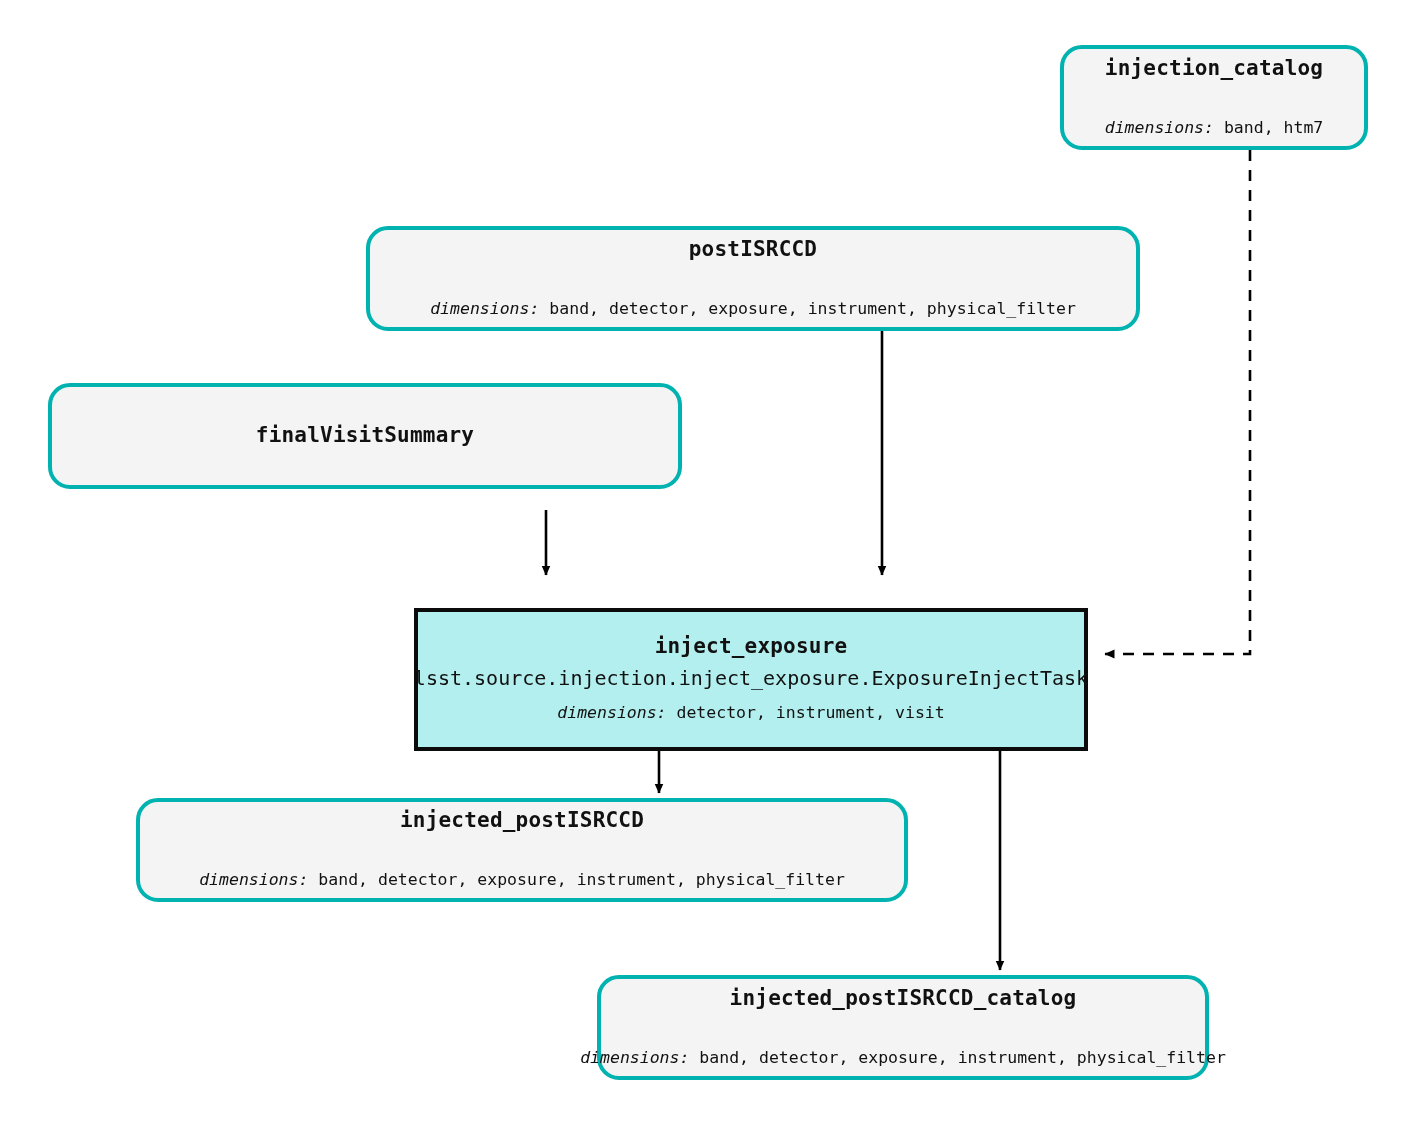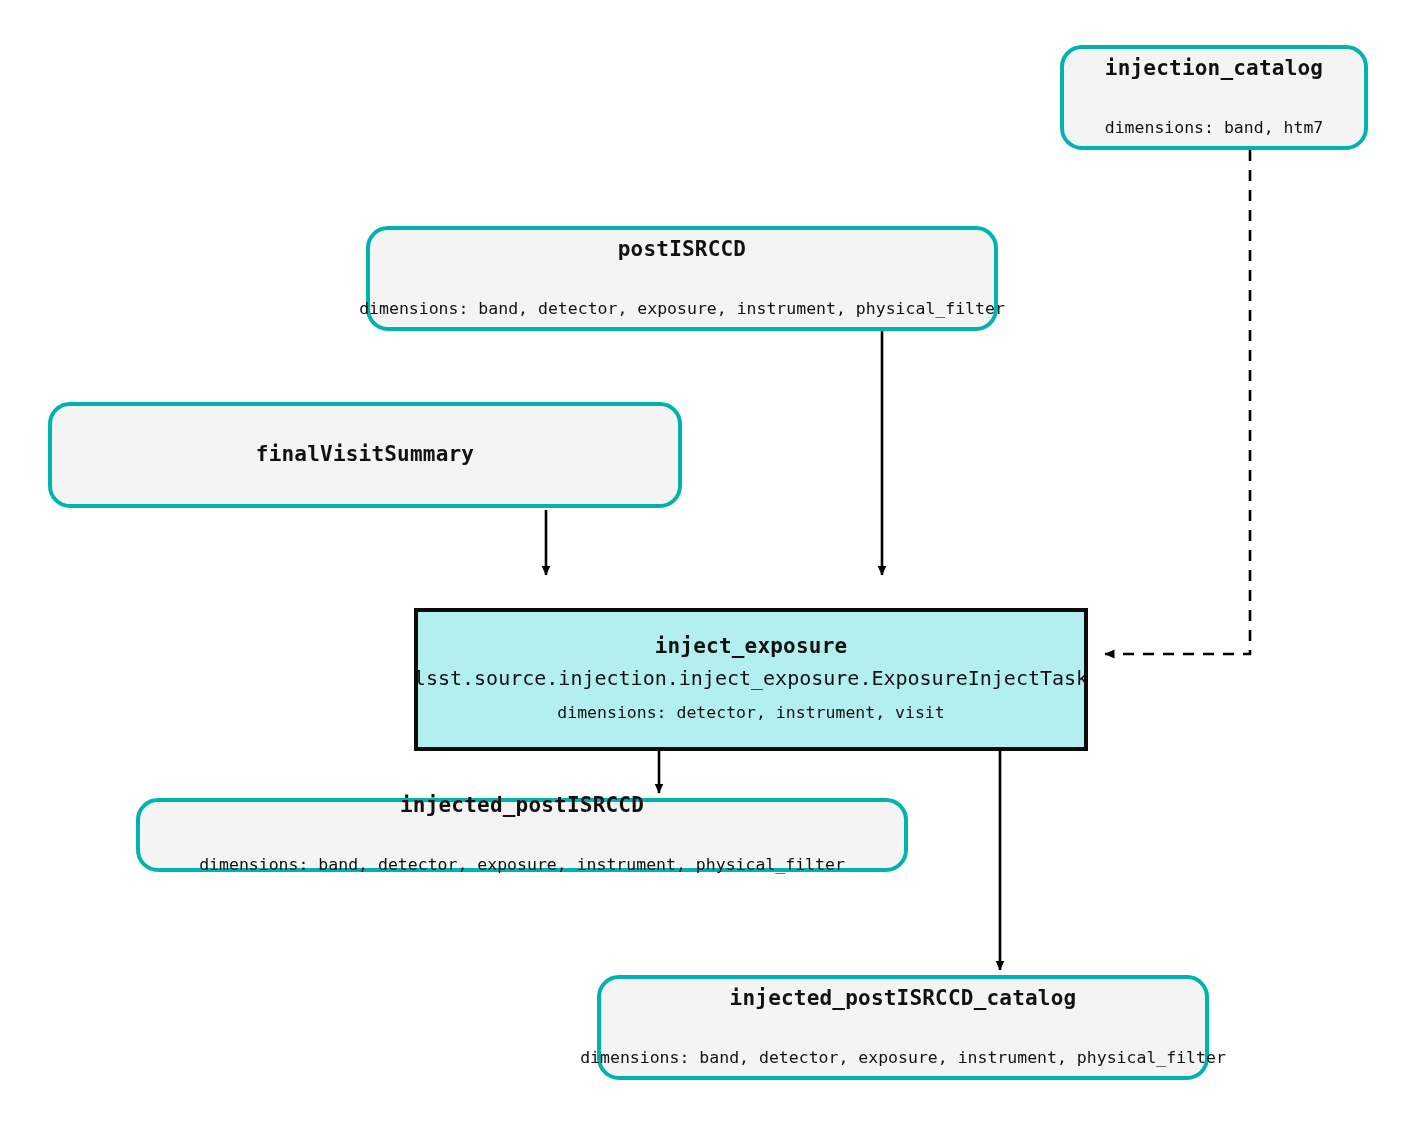--- a/index.html
+++ b/index.html
@@ -73,20 +73,21 @@
   .node-dims {
     font-size: 16.5px;
     line-height: 1.25;
     white-space: nowrap;
     margin-top: 14px;
   }
   .node.task .node-dims {
     margin-top: 12px;
   }
   .dims-key {
+    font-style: italic;
   }
   .dims-val {
     font-style: normal;
   }
 </style>
 </head>
 <body>
 
 <div id="canvas">
 
@@ -119,42 +120,42 @@
   </svg>
 
   <div class="node dataset" style="left:1060px; top:45px; width:308px; height:105px;">
     <div class="node-title">injection_catalog</div>
     <div class="node-dims">
       <span class="dims-key">dimensions:</span>
       <span class="dims-val">band, htm7</span>
     </div>
   </div>
 
-  <div class="node dataset" style="left:366px; top:226px; width:632px; height:105px;align-items:center;">
+  <div class="node dataset" style="left:366px; top:226px; width:774px; height:105px;align-items:center;">
     <div class="node-title">postISRCCD</div>
     <div class="node-dims">
       <span class="dims-key">dimensions:</span>
       <span class="dims-val">band, detector, exposure, instrument, physical_filter</span>
     </div>
   </div>
 
-  <div class="node dataset" style="left:48px; top:402px; width:634px; height:106px;">
+  <div class="node dataset" style="left:48px; top:383px; width:634px; height:106px;">
     <div class="node-title">finalVisitSummary</div>
   </div>
 
   <div class="node task" style="left:414px; top:580px; width:674px; height:143px;">
     <div class="node-title">inject_exposure</div>
     <div class="node-sub">lsst.source.injection.inject_exposure.ExposureInjectTask</div>
     <div class="node-dims">
       <span class="dims-key">dimensions:</span>
       <span class="dims-val">detector, instrument, visit</span>
     </div>
   </div>
 
-  <div class="node dataset" style="left:136px; top:798px; width:772px; height:74px;">
+  <div class="node dataset" style="left:136px; top:798px; width:772px; height:104px;">
     <div class="node-title">injected_postISRCCD</div>
     <div class="node-dims">
       <span class="dims-key">dimensions:</span>
       <span class="dims-val">band, detector, exposure, instrument, physical_filter</span>
     </div>
   </div>
 
   <div class="node dataset" style="left:597px; top:975px; width:612px; height:105px;">
     <div class="node-title">injected_postISRCCD_catalog</div>
     <div class="node-dims">

